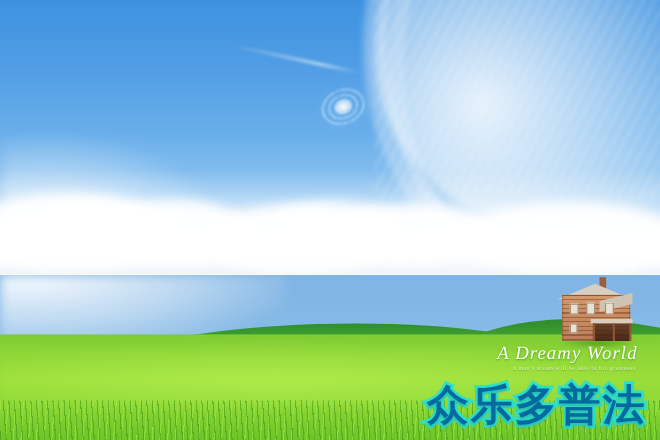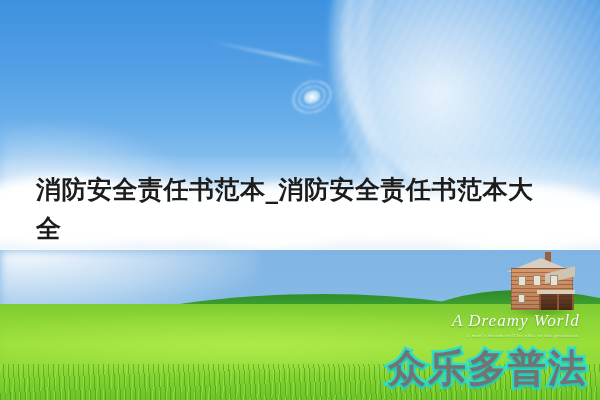--- a/index.html
+++ b/index.html
@@ -178,21 +178,21 @@
     color:rgba(255,255,255,0.80);
     font-family:"Liberation Serif","DejaVu Serif",serif;
     font-size:5px;letter-spacing:.6px;line-height:1;
     text-shadow:0 1px 1px rgba(30,90,20,.45);
     white-space:nowrap;overflow:hidden;
   }
   .brand{
     position:absolute;left:388px;top:346px;
     font-family:"DejaVu Sans","Liberation Sans",sans-serif;
     font-weight:bold;font-size:38px;line-height:44px;
-    color:#737373;letter-spacing:2px;
+    color:#0369a1;letter-spacing:2px;
     -webkit-text-stroke:5px #2fe0c8;
     paint-order:stroke fill;
     text-shadow:0 2px 3px rgba(20,110,95,.35);
     white-space:nowrap;
   }
 
   
   .title{
     position:absolute;left:36px;top:170px;width:534px;
     font-family:"DejaVu Sans","Liberation Sans",sans-serif;
@@ -256,18 +256,14 @@
     <span class="h-porchroof"></span>
     <span class="h-post" style="left:34px;"></span>
     <span class="h-post" style="left:52px;"></span>
     <span class="h-post" style="left:67px;"></span>
   </div>
 
   <div class="dreamy">A Dreamy World</div>
   <div class="dreamy-sub">A man's dream will be able to his greatness</div>
   <div class="brand">众乐多普法</div>
 
-  <div class="title">
-    <div>消防安全责任书范本_消防安全责任书范本大</div>
-    <div>全</div>
-  </div>
 
 </div>
 
 </body></html>

